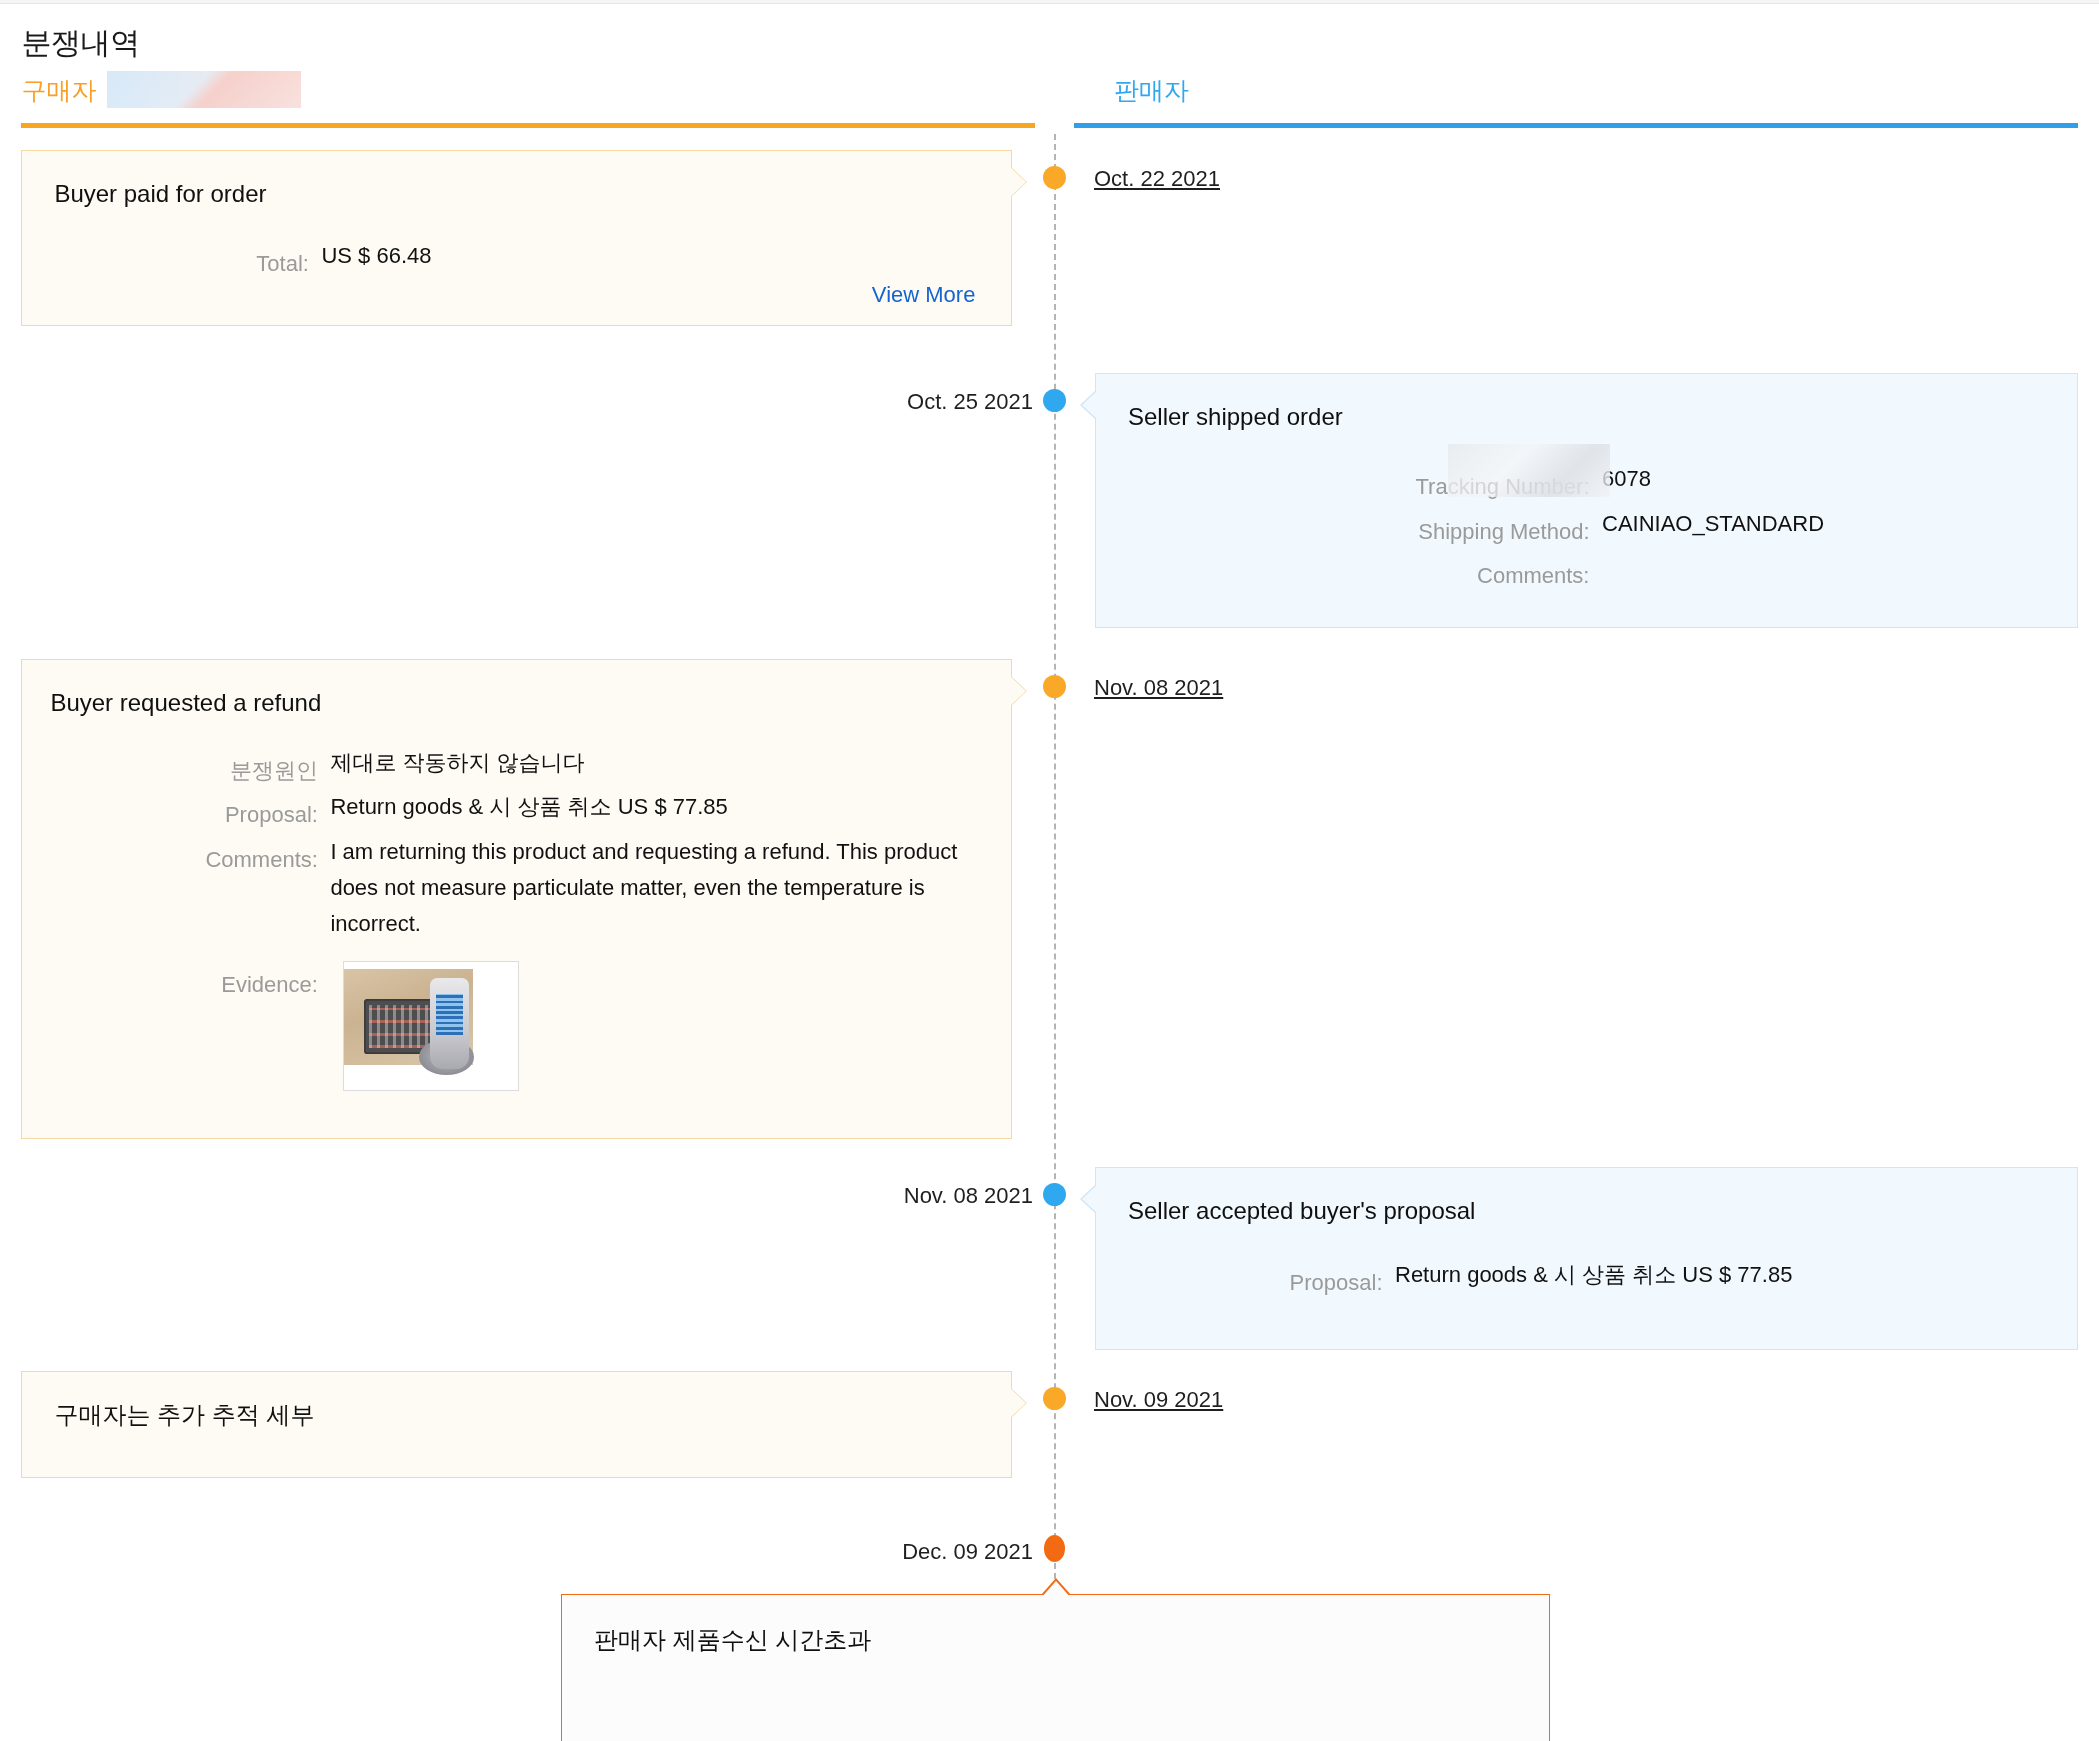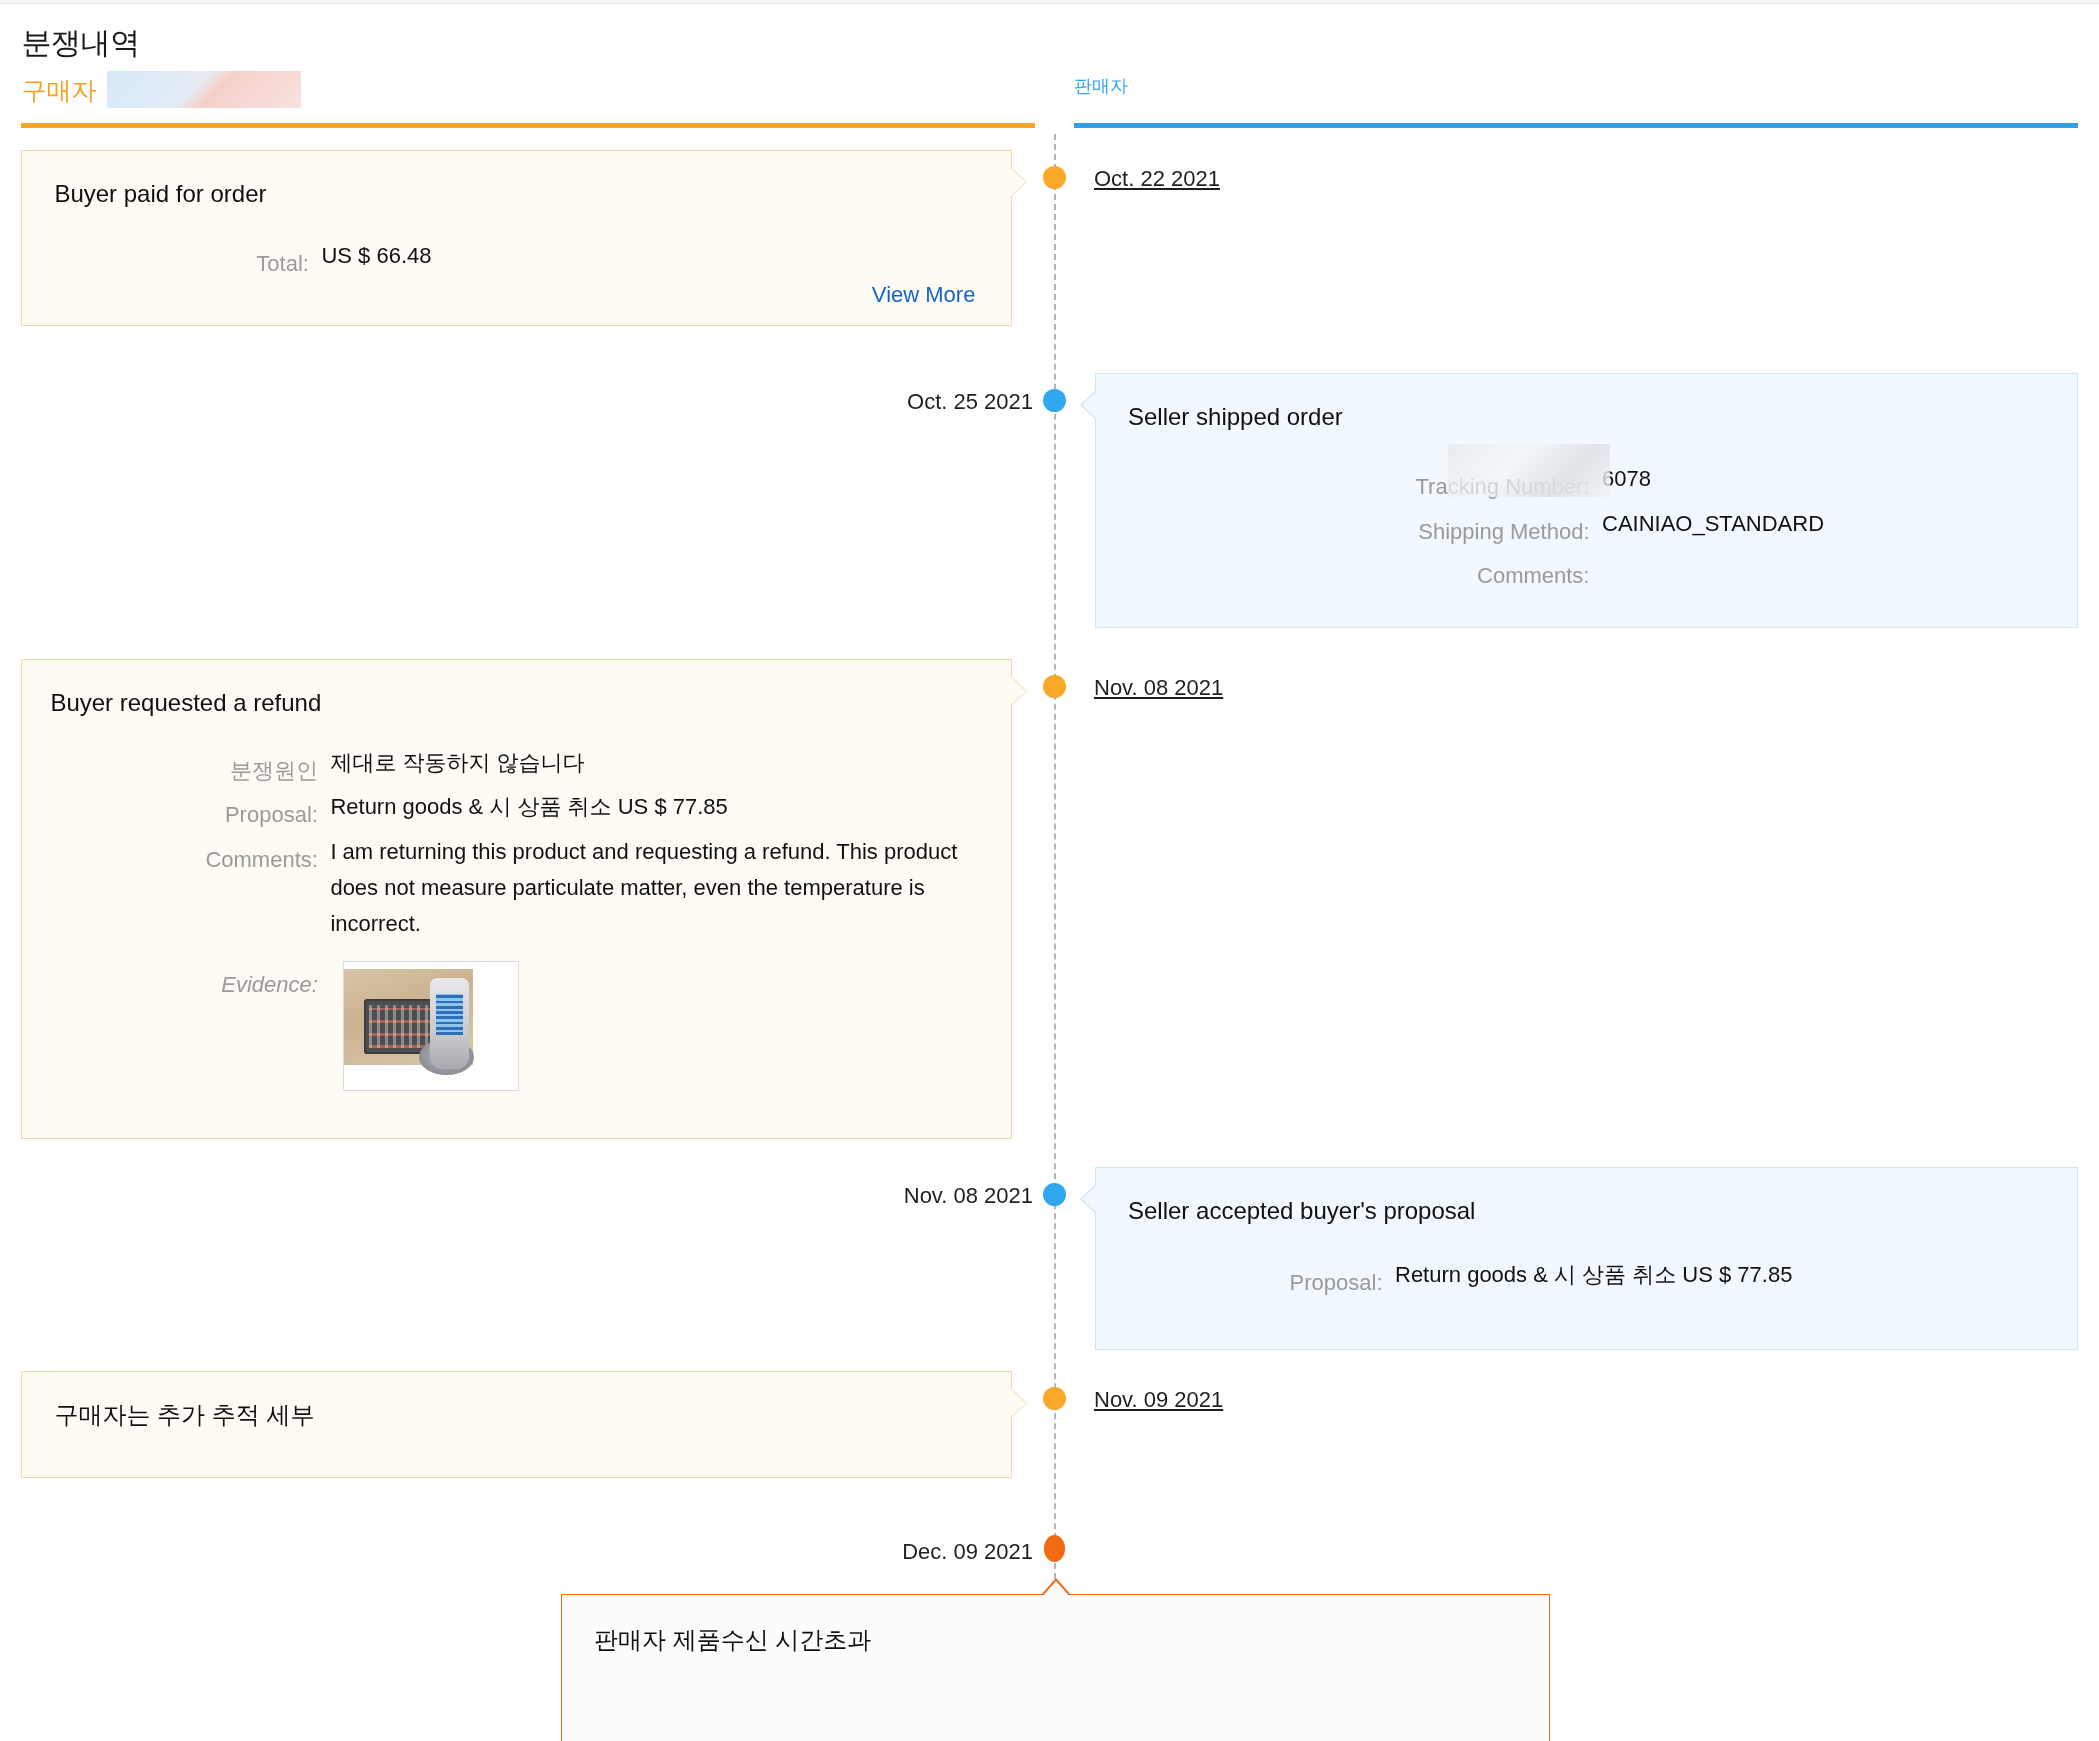--- a/index.html
+++ b/index.html
@@ -34,22 +34,22 @@
     font-size: 25px; color: #f7a023; font-weight: 400;
   }
   .redact-buyer {
     position: absolute; left: 107px; top: 71px;
     width: 194px; height: 37px;
     background:
       linear-gradient(135deg, rgba(214,232,247,0.95) 0%, rgba(214,232,247,0.4) 45%, rgba(247,205,199,0.9) 55%, rgba(247,214,208,0.45) 100%),
       linear-gradient(45deg, rgba(225,238,250,0.85) 0%, rgba(250,225,220,0.7) 100%);
   }
   .role-seller {
-    position: absolute; left: 1074px; top: 74px;
-    font-size: 18px; color: #2fa8f0; font-weight: 400;
+    position: absolute; left: 1114px; top: 74px;
+    font-size: 25px; color: #2fa8f0; font-weight: 400;
   }
 
   .rule-buyer {
     position: absolute; left: 21.4px; top: 123px;
     width: 1014px; height: 5.3px; background: #f7a622;
   }
   .rule-seller {
     position: absolute; left: 1074px; top: 123px;
     width: 1004px; height: 5.3px; background: #2f9fe8;
   }
@@ -253,21 +253,21 @@
         <div class="k" style="width:276px;">Proposal:</div>
         <div class="v">Return goods &amp; 시 상품 취소 US $ 77.85</div>
       </div>
 
       <div class="kv" style="left:32px; top:174px; width:945px; align-items:flex-start;">
         <div class="k" style="width:276px;">Comments:</div>
         <div class="v multi">I am returning this product and requesting a refund. This product does not measure particulate matter, even the temperature is incorrect.</div>
       </div>
 
       <div class="kv" style="left:32px; top:299px; width:936px;">
-        <div class="k" style="width:276px;font-style:italic;">Evidence:</div>
+        <div class="k" style="width:276px;">Evidence:</div>
       </div>
     </div>
   </div>
 
   <div class="evidence-box">
     <div class="ev-photo">
       <div class="ev-meter"></div>
       <div class="ev-base"></div>
       <div class="ev-handheld"></div>
     </div>

